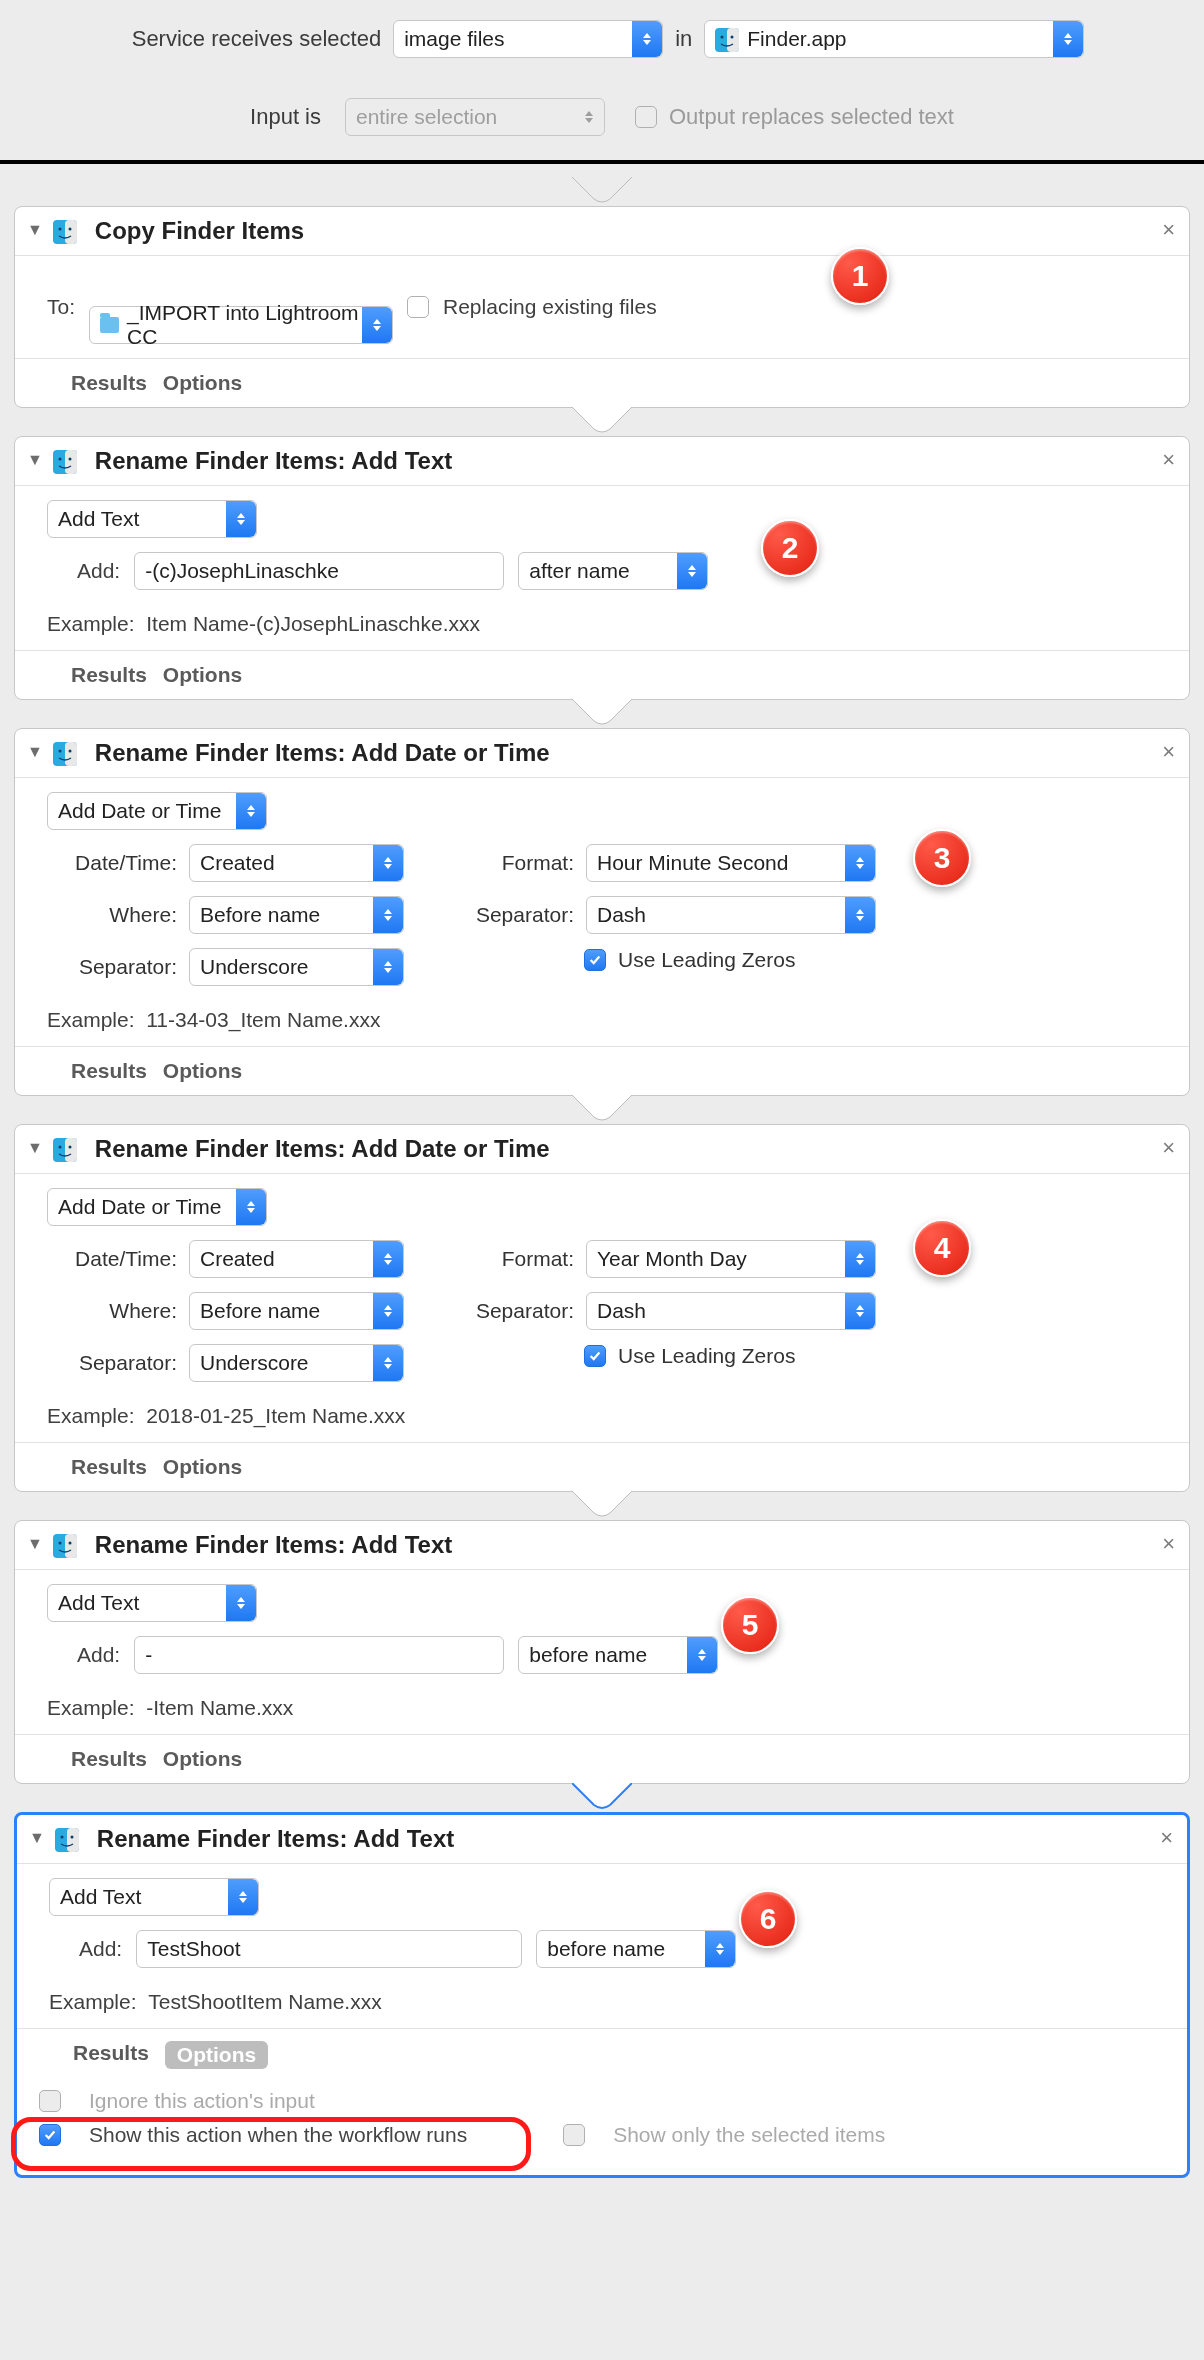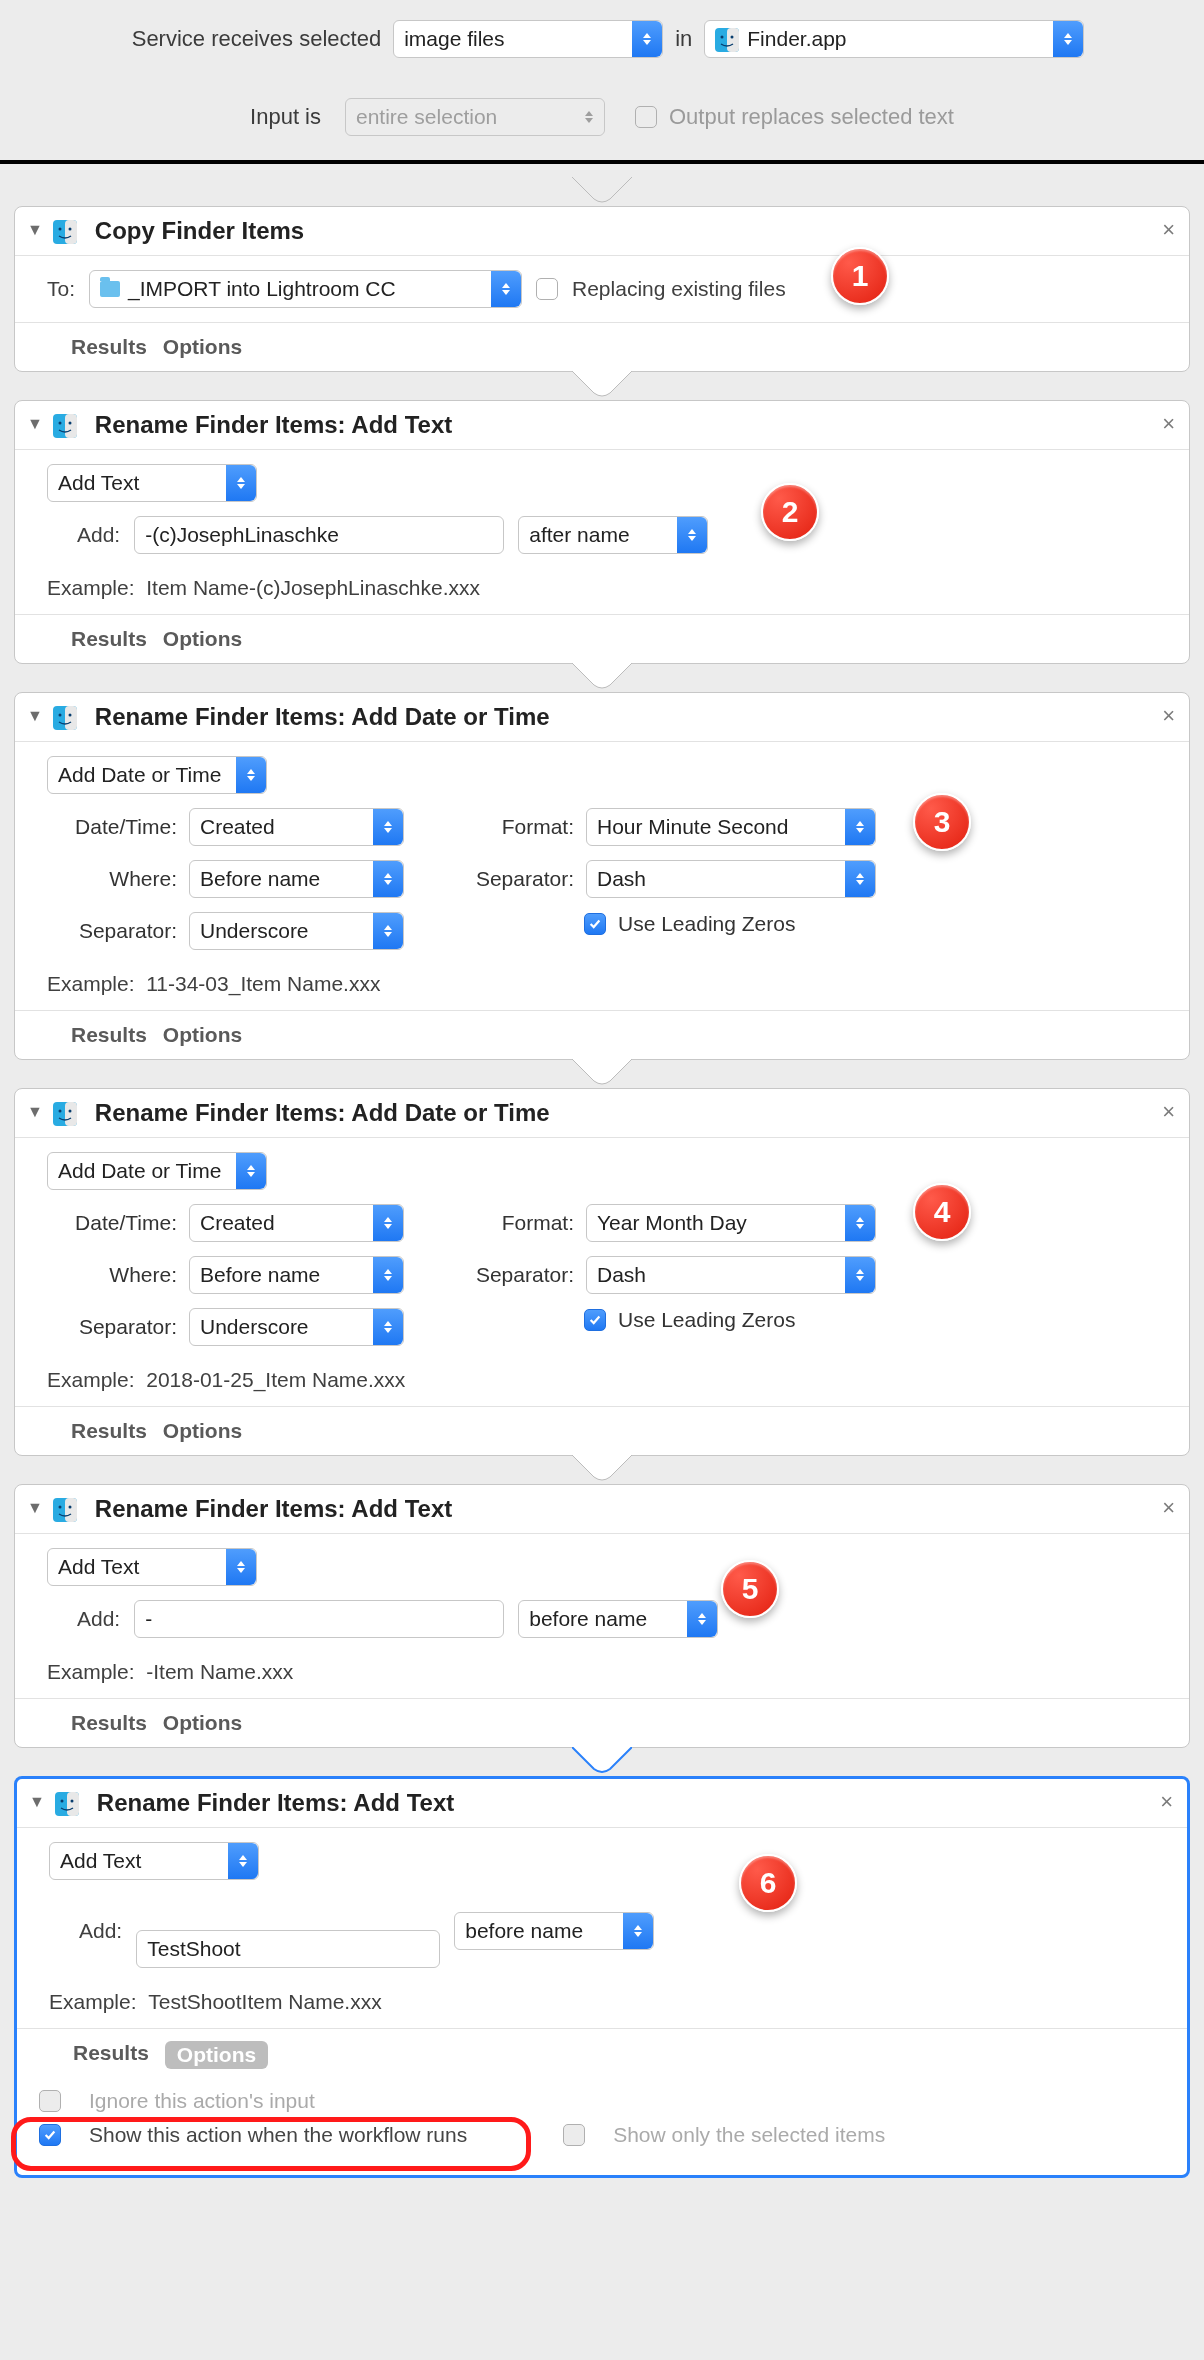--- a/index.html
+++ b/index.html
@@ -140,21 +140,21 @@
             <circle cx="7" cy="9" r="1.5" fill="#083d6e"></circle>
             <circle cx="17" cy="9" r="1.5" fill="#083d6e"></circle>
             <path d="M6 16 Q12 20 18 16" stroke="#083d6e" stroke-width="1.5" fill="none"></path>
           </svg></span>
       <span class="title-text">Copy Finder Items</span>
       <span class="action-close">×</span>
     </div>
     <div class="action-body narrow">
       <div class="row last">
         <span class="label">To:</span>
-        <div class="select" style="width:433px;">
+        <div class="select" style="width:304px;margin-top:36px;">
           <span class="folder-icon"></span>
           <span>_IMPORT into Lightroom CC</span>
             <span class="cap"></span>
         </div>
         <span class="checkbox"></span>
         <span class="label">Replacing existing files</span>
       </div>
     </div>
     <div class="footer">
       <span>Results</span>
@@ -438,21 +438,21 @@
     </div>
     <div class="action-body narrow">
       <div class="row">
         <div class="select" style="width:210px;">
           <span>Add Text</span>
             <span class="cap"></span>
         </div>
       </div>
       <div class="row last" style="padding-left:30px;">
         <span class="label">Add:</span>
-        <input class="input-text" style="width: 304px; margin-top: 36px;" value="TestShoot">
+        <input class="input-text" style="width: 386px;" value="TestShoot">
         <div class="select" style="width:200px;">
           <span>before name</span>
             <span class="cap"></span>
         </div>
       </div>
     </div>
     <div class="example"><span>Example:</span>&nbsp;&nbsp;<span>TestShootItem Name.xxx</span></div>
     <div class="footer">
       <span>Results</span>
       <span class="opt active">Options</span>

